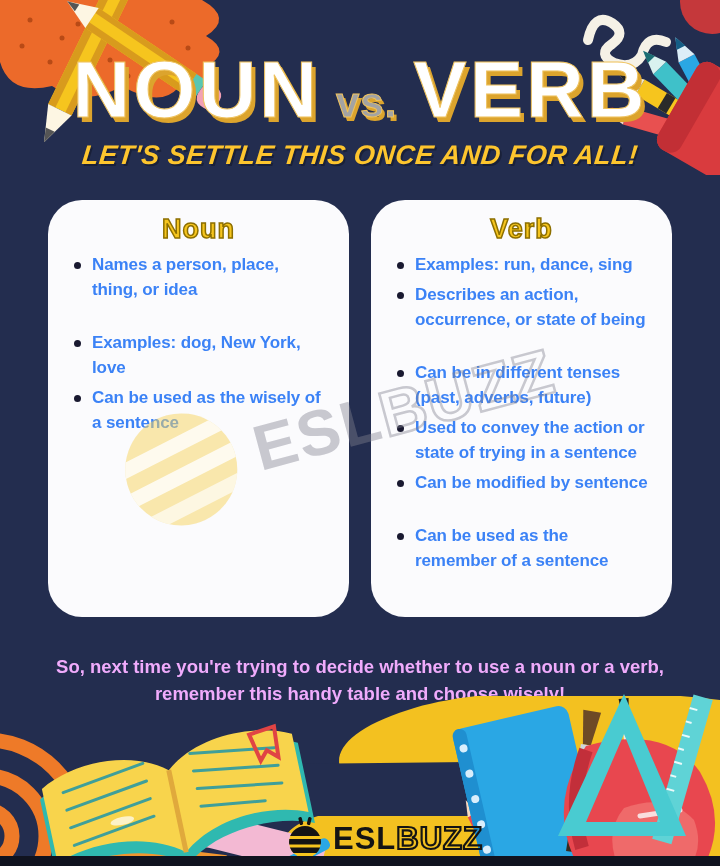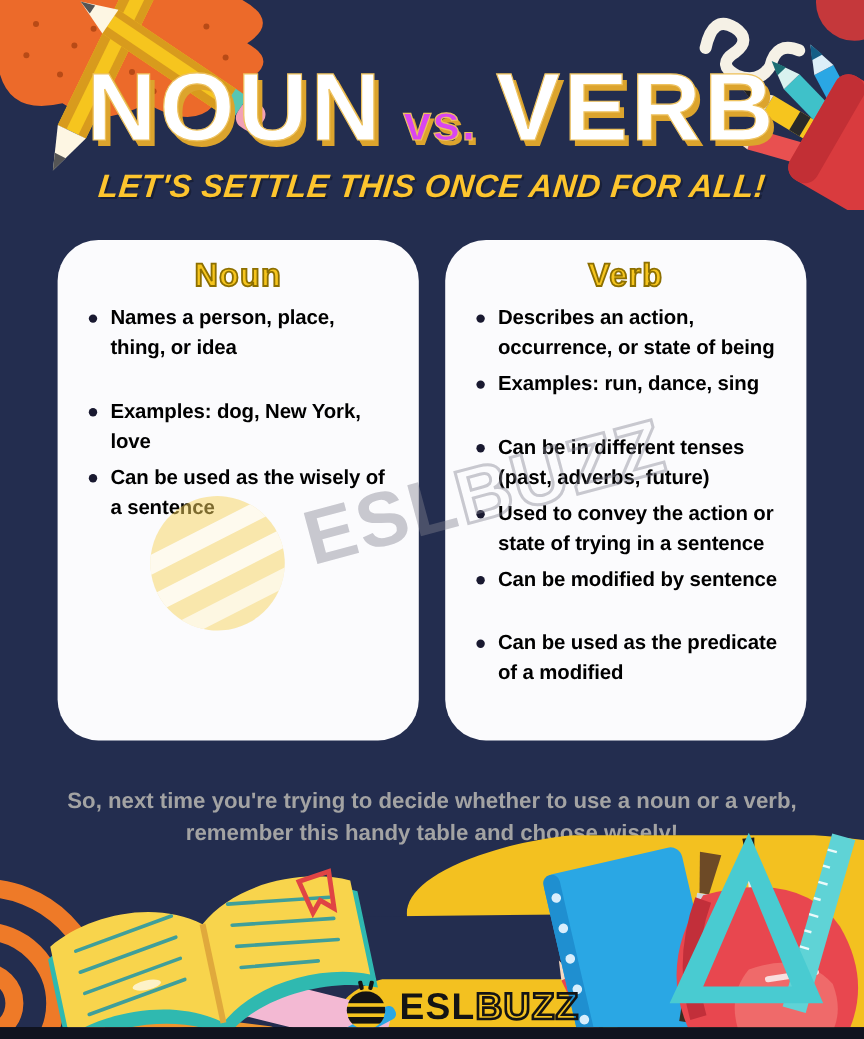--- a/index.html
+++ b/index.html
@@ -14,21 +14,21 @@
   .title-row{
     position:absolute;top:50px;left:0;right:0;z-index:3;
     display:flex;justify-content:center;align-items:baseline;gap:16px;
   }
   .title-main{
     font-size:80px;font-weight:900;color:#ffffff;letter-spacing:3px;line-height:1;
     -webkit-text-stroke:1px #eec25e;
     text-shadow:4px 5px 0 #dca42d;
   }
   .title-vs{
-    font-size:42px;font-weight:900;color:#d946ef;letter-spacing:1px;line-height:1;
+    font-size:42px;font-weight:900;color:#a3a3a3;letter-spacing:1px;line-height:1;
     -webkit-text-stroke:1px #eec25e;
     text-shadow:3px 4px 0 #dca42d;
   }
   .subtitle{
     position:absolute;top:140px;left:0;right:0;z-index:3;text-align:center;
     font-size:27px;font-weight:900;font-style:italic;color:#fdc52e;
     letter-spacing:.5px;transform:skewX(-6deg);
     text-shadow:2px 2px 0 rgba(0,0,0,.28);
   }
 
@@ -39,21 +39,21 @@
     padding:12px 24px;box-sizing:border-box;
   }
   .card h2{
     margin:2px 0 8px;text-align:center;
     font-size:27px;font-weight:900;color:#f6c51e;letter-spacing:1px;
     -webkit-text-stroke:1.5px #8d6f00;
   }
   .card ul{list-style:none;margin:0;padding:0;}
   .card li{
     position:relative;padding-left:20px;margin-top:5px;
-    font-size:17px;line-height:1.47;font-weight:700;color:#000000;
+    font-size:17px;line-height:1.47;font-weight:700;color:#3b82f6;
     letter-spacing:-0.1px;
   }
   .card li::before{
     content:"";position:absolute;left:2px;top:9px;width:7px;height:7px;
     border-radius:50%;background:#191930;
   }
   .card li.gap{margin-top:28px;}
 
   
   .watermark{
@@ -71,21 +71,21 @@
     box-shadow:0 30px 0 rgba(255,255,255,.8),0 60px 0 rgba(255,255,255,.65);
   }
   .wm-text{font-size:64px;font-weight:900;letter-spacing:2px;white-space:nowrap;
     color:rgba(128,128,144,.42);}
   .wm-outline{color:transparent;-webkit-text-stroke:2.5px rgba(128,128,144,.42);}
 
   
   .conclusion{
     position:absolute;top:634px;left:40px;width:640px;z-index:2;
     text-align:center;font-size:18.5px;font-weight:700;line-height:1.5;
-    color:#a3a3a3;letter-spacing:0;
+    color:#f0abfc;letter-spacing:0;
   }
 
   
   .band{position:absolute;left:0;top:696px;width:720px;height:170px;z-index:5;}
   .books{left:0;top:688px;z-index:6;}
   .backpack{left:428px;top:688px;z-index:6;}
   .brand{position:absolute;left:286px;top:817px;z-index:9;display:flex;align-items:center;gap:9px;}
   .brand-text{font-size:31px;font-weight:900;color:#141414;letter-spacing:1px;line-height:1;}
   .brand-outline{color:transparent;-webkit-text-stroke:2.2px #141414;}
 
@@ -191,31 +191,31 @@
 
 
 
           <li><span>Can be used as the wisely of a sentence</span></li>
         </ul>
     </div>
     <div class="card">
       <h2>Verb</h2>
       <ul>
 
+          <li><span>Examples: run, dance, sing</span></li>
+
           <li><span>Describes an action, occurrence, or state of being</span></li>
 
-          <li><span>Examples: run, dance, sing</span></li>
-
           <li class="gap"><span>Can be in different tenses (past, adverbs, future)</span></li>
 
           <li><span>Used to convey the action or state of trying in a sentence</span></li>
 
           <li><span>Can be modified by sentence</span></li>
 
-          <li class="gap"><span>Can be used as the predicate of a modified</span></li>
+          <li class="gap"><span>Can be used as the remember of a sentence</span></li>
         </ul>
     </div>
   </div>
 
   <div class="watermark">
     <div class="wm-circle"></div>
     <div class="wm-text"><span>ESL</span><span class="wm-outline">BUZZ</span></div>
   </div>
 
   <p class="conclusion">So, next time you're trying to decide whether to use a noun or a verb, remember this handy table and choose wisely!</p>

